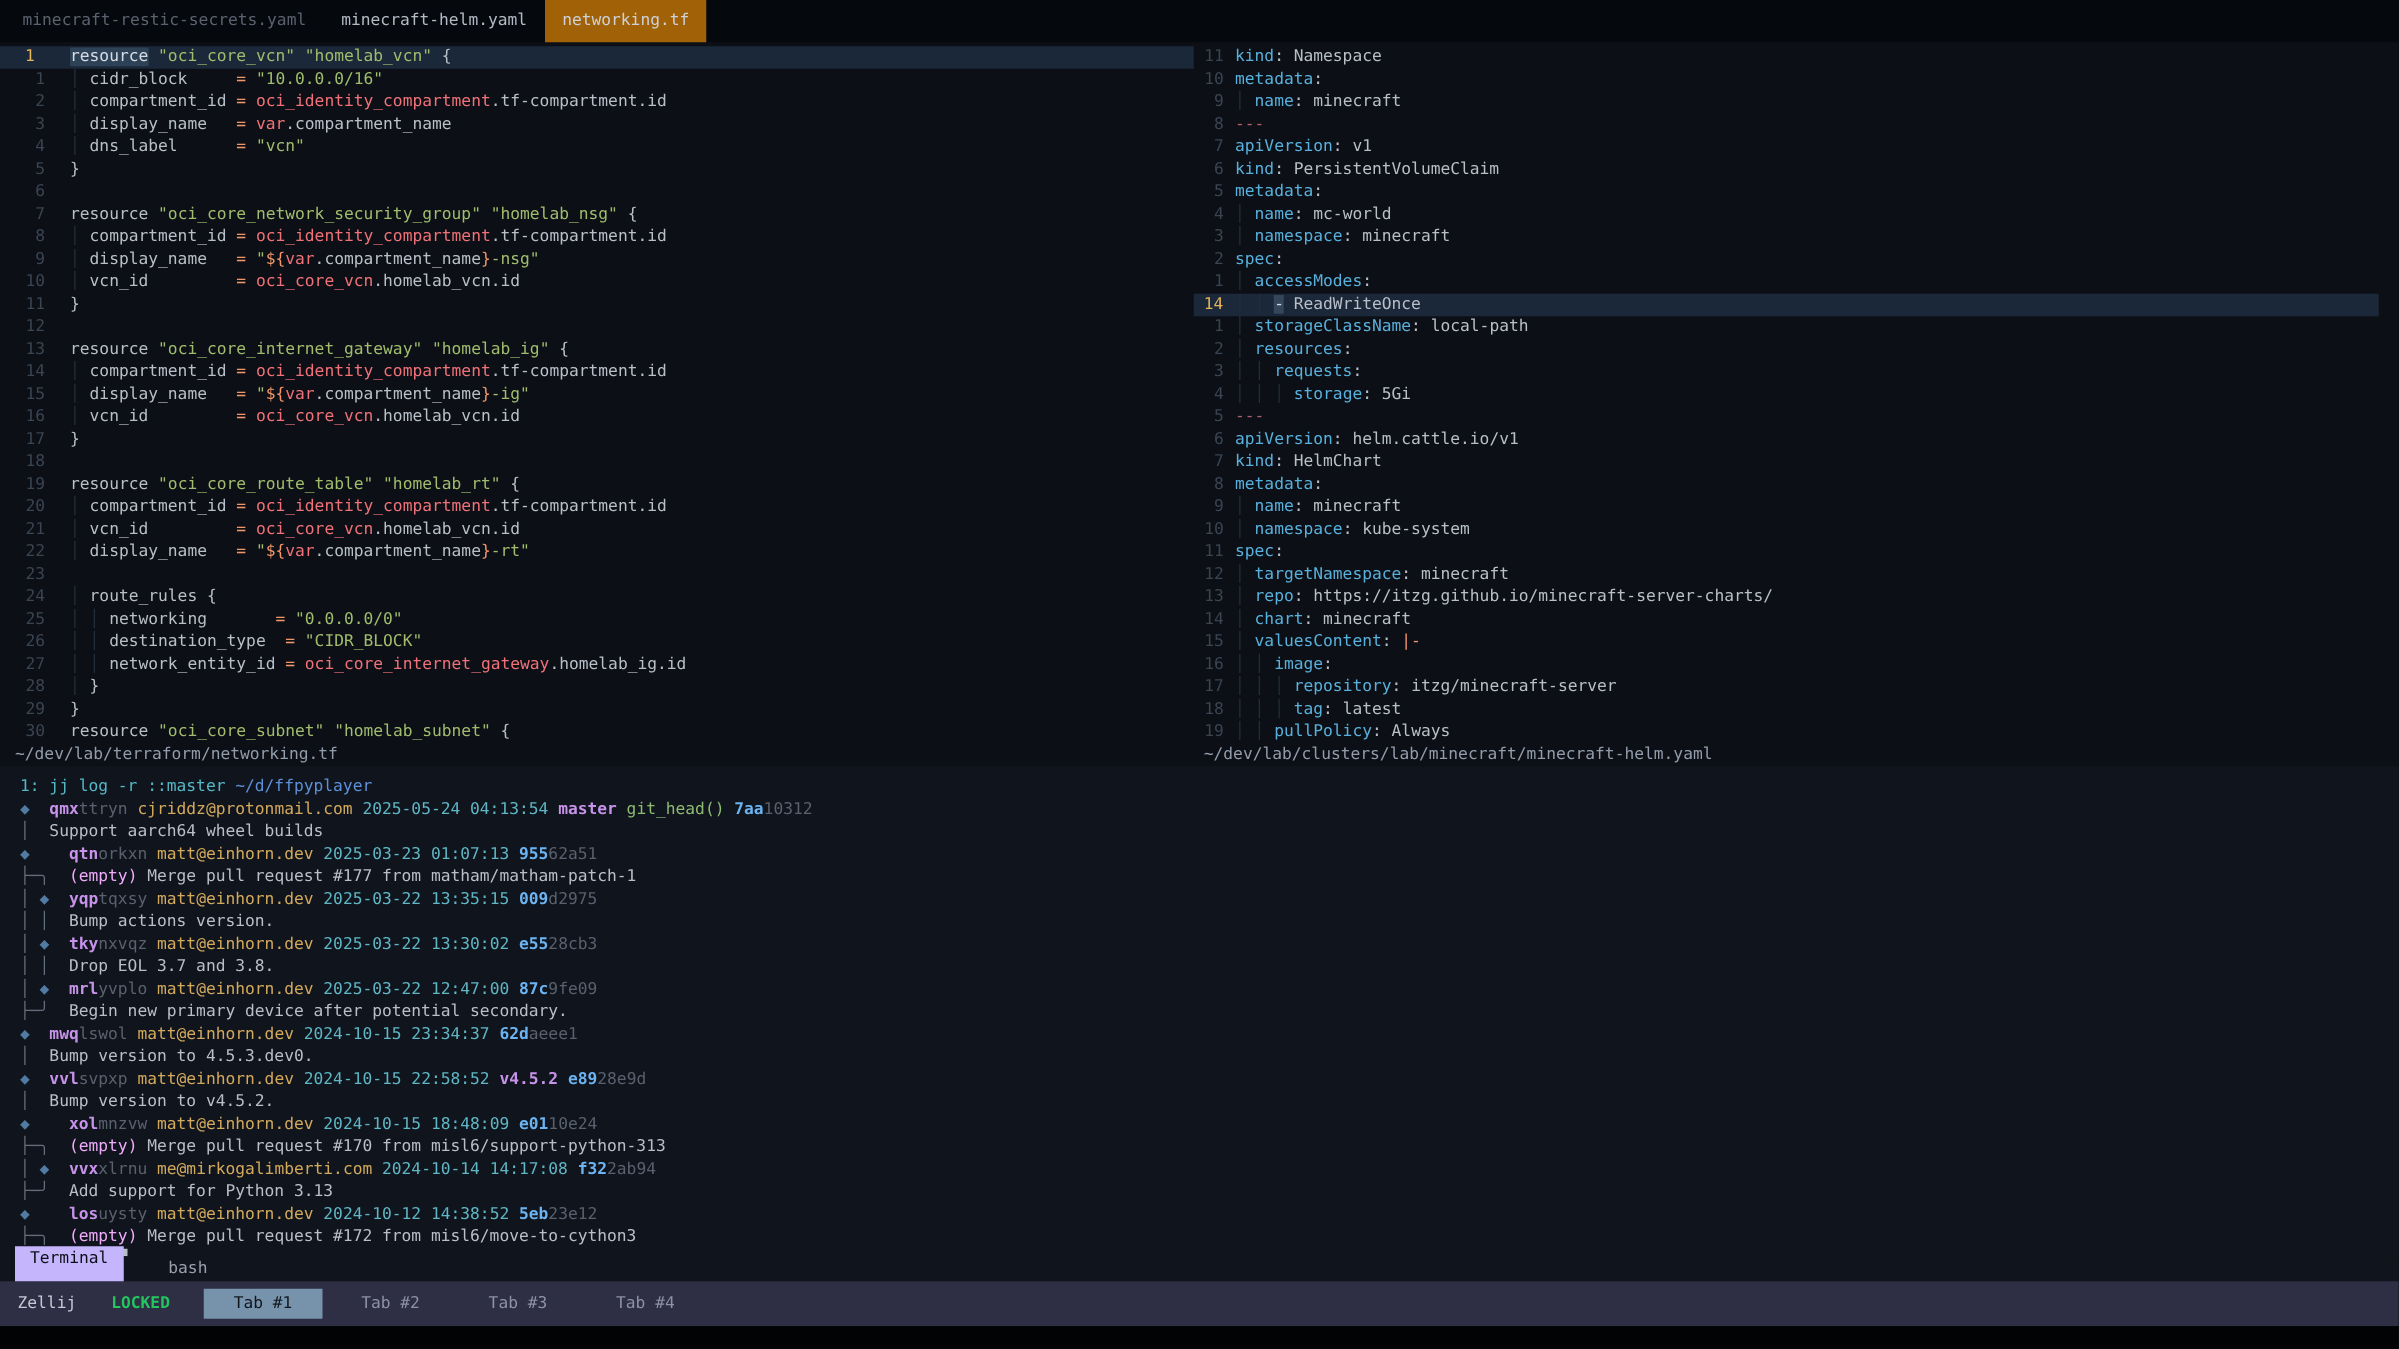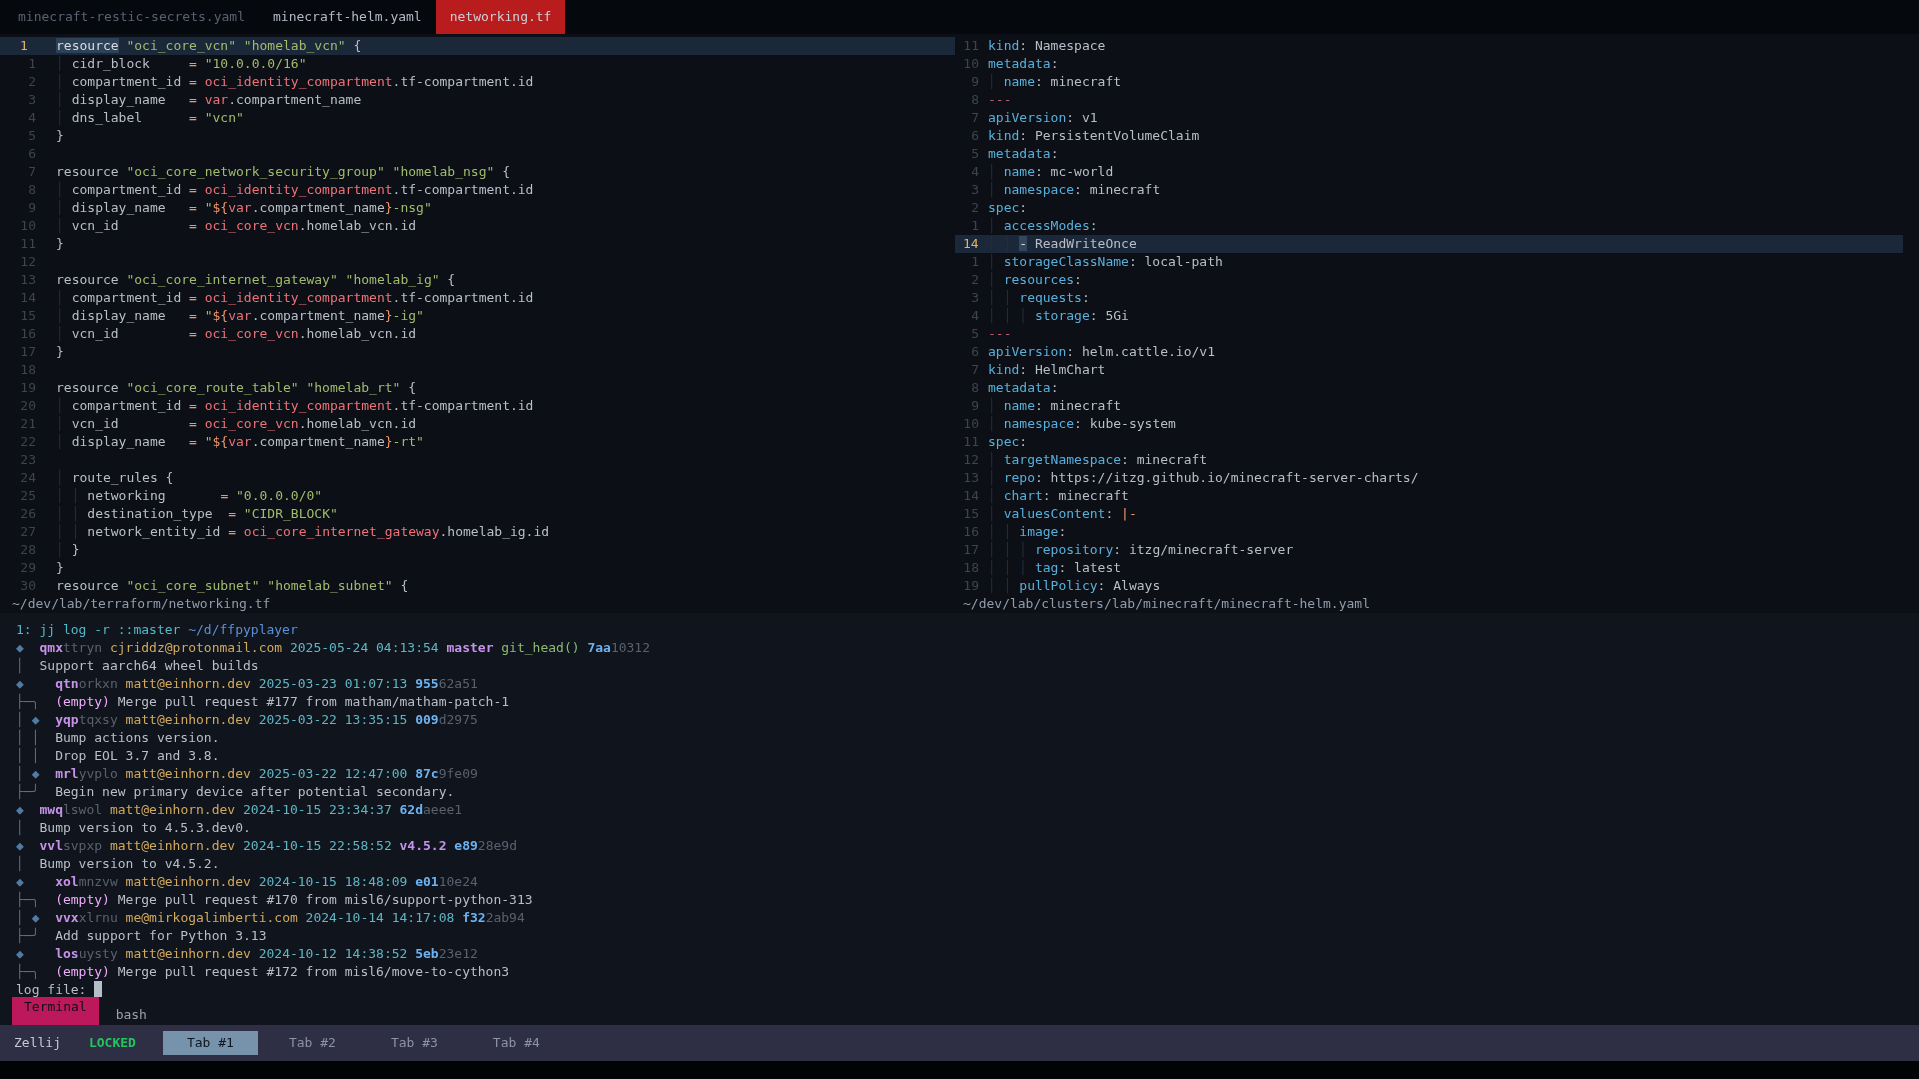--- a/index.html
+++ b/index.html
@@ -6,21 +6,21 @@
   html,body{width:1919px;height:1079px;overflow:hidden}
   body{background:#0c1016;font-family:"DejaVu Sans Mono","Liberation Mono",monospace;
        font-size:13px;line-height:18px;color:#b9bfc9}
   .screen{display:flex;flex-direction:column;width:1919px;height:1079px}
 
   
   .bufferline{height:34px;background:#05080d;display:flex;align-items:stretch;padding-left:4px;flex:none}
   .btab{padding:0 14px;line-height:34px;white-space:pre;cursor:default}
   .btab.dim{color:#5a6270}
   .btab.plain{color:#b4bac5}
-  .btab.active{color:#ccd1da;background:#b91c1c}
+  .btab.active{color:#ccd1da;background:#a16207}
 
   
   .editors{height:579px;flex:none;display:flex;background:#0c1016}
   .pane{display:flex;flex-direction:column}
   .pane-left{width:955px;flex:none}
   .pane-right{flex:1}
   .code{padding-top:3px}
   .row{height:18px;white-space:pre}
   .row.cur{background:#1b2839}
   .ln{display:inline-block;width:16px;text-align:right;color:#3a4452;white-space:pre}
@@ -56,21 +56,21 @@
   .t-em{color:#d3a95c}
   .t-ts{color:#5fb6c5}
   .t-bm{color:#c792ea;font-weight:bold}
   .t-gh{color:#8dbb72}
   .t-emp{color:#f0abfc}
   .t-cid{color:#6cb3f2;font-weight:bold}
   .t-cur{display:inline-block;width:8px;height:16px;background:#b6bec9;vertical-align:text-bottom}
 
   
   .pane-bar{height:20px;background:#10151d;display:flex;align-items:center;padding-left:12px;flex:none}
-  .pane-chip{background:#be185d;color:#0c1016;padding:0 12px;height:37px;line-height:20px;margin-right:17px;white-space:pre}
+  .pane-chip{background:#c4b5fd;color:#0c1016;padding:0 12px;height:37px;line-height:20px;margin-right:36px;white-space:pre}
   .pane-cmd{color:#98a0ac;white-space:pre}
 
   
   .zellij-bar{height:36px;background:#2e2e44;display:flex;align-items:center;padding-left:14px;flex:none}
   .z-app{color:#c6c9d4;margin-right:28px;white-space:pre}
   .z-mode{color:#22c55e;font-weight:bold;margin-right:27px;white-space:pre}
   .z-tabs{display:flex;align-items:center;height:24px}
   .ztab{color:#8d92a6;padding:0 24px;margin-right:7px;line-height:24px;white-space:pre;cursor:default}
   .ztab.active{background:#7693ab;color:#11161e}
   .bottom-strip{height:18px;background:#020305;flex:none}
@@ -162,20 +162,21 @@
   </div>
 
   <div class="terminal">
       <div class="row"><span class="t-cmd">1: jj log -r ::master </span><span class="t-pth">~/d/ffpyplayer</span></div>
       <div class="row"><span class="t-nd">◆</span><span class="t-d">  </span><span class="t-prp">qmx</span><span class="t-dm">ttryn</span><span class="t-d"> </span><span class="t-em">cjriddz@protonmail.com</span><span class="t-d"> </span><span class="t-ts">2025-05-24 04:13:54</span><span class="t-d"> </span><span class="t-bm">master</span><span class="t-d"> </span><span class="t-gh">git_head()</span><span class="t-d"> </span><span class="t-cid">7aa</span><span class="t-dm">10312</span></div>
       <div class="row"><span class="t-gr">│</span><span class="t-d">  Support aarch64 wheel builds</span></div>
       <div class="row"><span class="t-nd">◆</span><span class="t-d">    </span><span class="t-prp">qtn</span><span class="t-dm">orkxn</span><span class="t-d"> </span><span class="t-em">matt@einhorn.dev</span><span class="t-d"> </span><span class="t-ts">2025-03-23 01:07:13</span><span class="t-d"> </span><span class="t-cid">955</span><span class="t-dm">62a51</span></div>
       <div class="row"><span class="t-gr">├─╮</span><span class="t-d">  </span><span class="t-emp">(empty)</span><span class="t-d"> Merge pull request #177 from matham/matham-patch-1</span></div>
       <div class="row"><span class="t-gr">│ </span><span class="t-nd">◆</span><span class="t-d">  </span><span class="t-prp">yqp</span><span class="t-dm">tqxsy</span><span class="t-d"> </span><span class="t-em">matt@einhorn.dev</span><span class="t-d"> </span><span class="t-ts">2025-03-22 13:35:15</span><span class="t-d"> </span><span class="t-cid">009</span><span class="t-dm">d2975</span></div>
       <div class="row"><span class="t-gr">│ │</span><span class="t-d">  Bump actions version.</span></div>
+      <div class="row"><span class="t-gr">│ </span><span class="t-nd">◆</span><span class="t-d">  </span><span class="t-prp">tky</span><span class="t-dm">nxvqz</span><span class="t-d"> </span><span class="t-em">matt@einhorn.dev</span><span class="t-d"> </span><span class="t-ts">2025-03-22 13:30:02</span><span class="t-d"> </span><span class="t-cid">e55</span><span class="t-dm">28cb3</span></div>
       <div class="row"><span class="t-gr">│ │</span><span class="t-d">  Drop EOL 3.7 and 3.8.</span></div>
       <div class="row"><span class="t-gr">│ </span><span class="t-nd">◆</span><span class="t-d">  </span><span class="t-prp">mrl</span><span class="t-dm">yvplo</span><span class="t-d"> </span><span class="t-em">matt@einhorn.dev</span><span class="t-d"> </span><span class="t-ts">2025-03-22 12:47:00</span><span class="t-d"> </span><span class="t-cid">87c</span><span class="t-dm">9fe09</span></div>
       <div class="row"><span class="t-gr">├─╯</span><span class="t-d">  Begin new primary device after potential secondary.</span></div>
       <div class="row"><span class="t-nd">◆</span><span class="t-d">  </span><span class="t-prp">mwq</span><span class="t-dm">lswol</span><span class="t-d"> </span><span class="t-em">matt@einhorn.dev</span><span class="t-d"> </span><span class="t-ts">2024-10-15 23:34:37</span><span class="t-d"> </span><span class="t-cid">62d</span><span class="t-dm">aeee1</span></div>
       <div class="row"><span class="t-gr">│</span><span class="t-d">  Bump version to 4.5.3.dev0.</span></div>
       <div class="row"><span class="t-nd">◆</span><span class="t-d">  </span><span class="t-prp">vvl</span><span class="t-dm">svpxp</span><span class="t-d"> </span><span class="t-em">matt@einhorn.dev</span><span class="t-d"> </span><span class="t-ts">2024-10-15 22:58:52</span><span class="t-d"> </span><span class="t-bm">v4.5.2</span><span class="t-d"> </span><span class="t-cid">e89</span><span class="t-dm">28e9d</span></div>
       <div class="row"><span class="t-gr">│</span><span class="t-d">  Bump version to v4.5.2.</span></div>
       <div class="row"><span class="t-nd">◆</span><span class="t-d">    </span><span class="t-prp">xol</span><span class="t-dm">mnzvw</span><span class="t-d"> </span><span class="t-em">matt@einhorn.dev</span><span class="t-d"> </span><span class="t-ts">2024-10-15 18:48:09</span><span class="t-d"> </span><span class="t-cid">e01</span><span class="t-dm">10e24</span></div>
       <div class="row"><span class="t-gr">├─╮</span><span class="t-d">  </span><span class="t-emp">(empty)</span><span class="t-d"> Merge pull request #170 from misl6/support-python-313</span></div>
       <div class="row"><span class="t-gr">│ </span><span class="t-nd">◆</span><span class="t-d">  </span><span class="t-prp">vvx</span><span class="t-dm">xlrnu</span><span class="t-d"> </span><span class="t-em">me@mirkogalimberti.com</span><span class="t-d"> </span><span class="t-ts">2024-10-14 14:17:08</span><span class="t-d"> </span><span class="t-cid">f32</span><span class="t-dm">2ab94</span></div>

